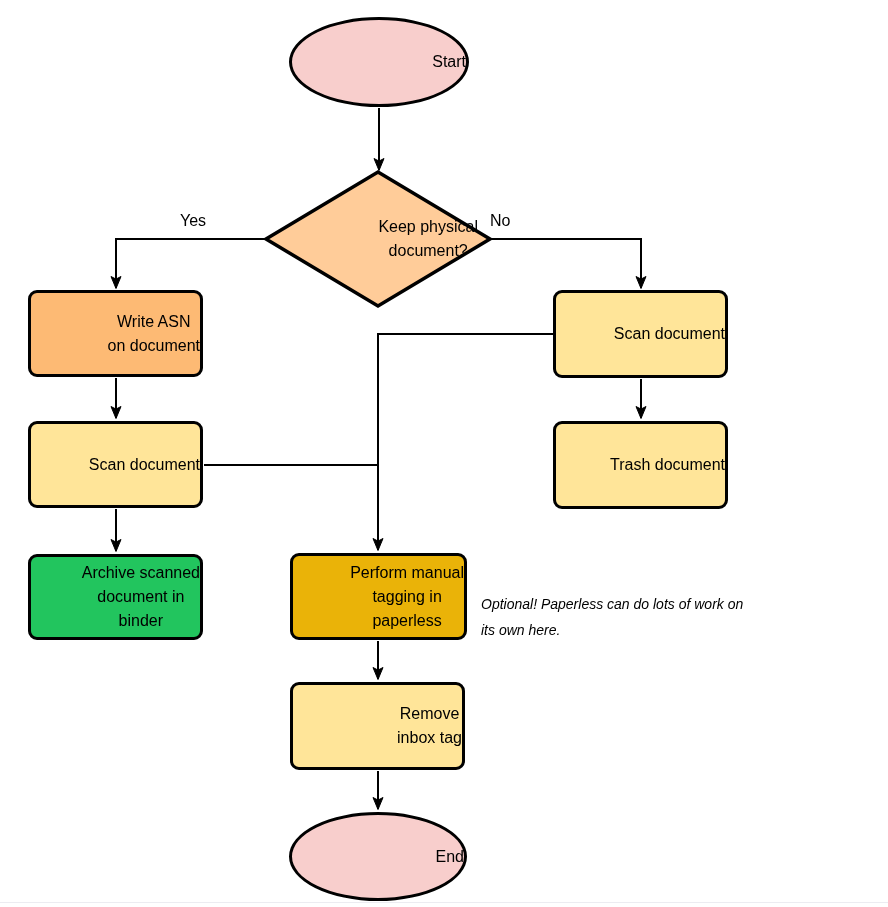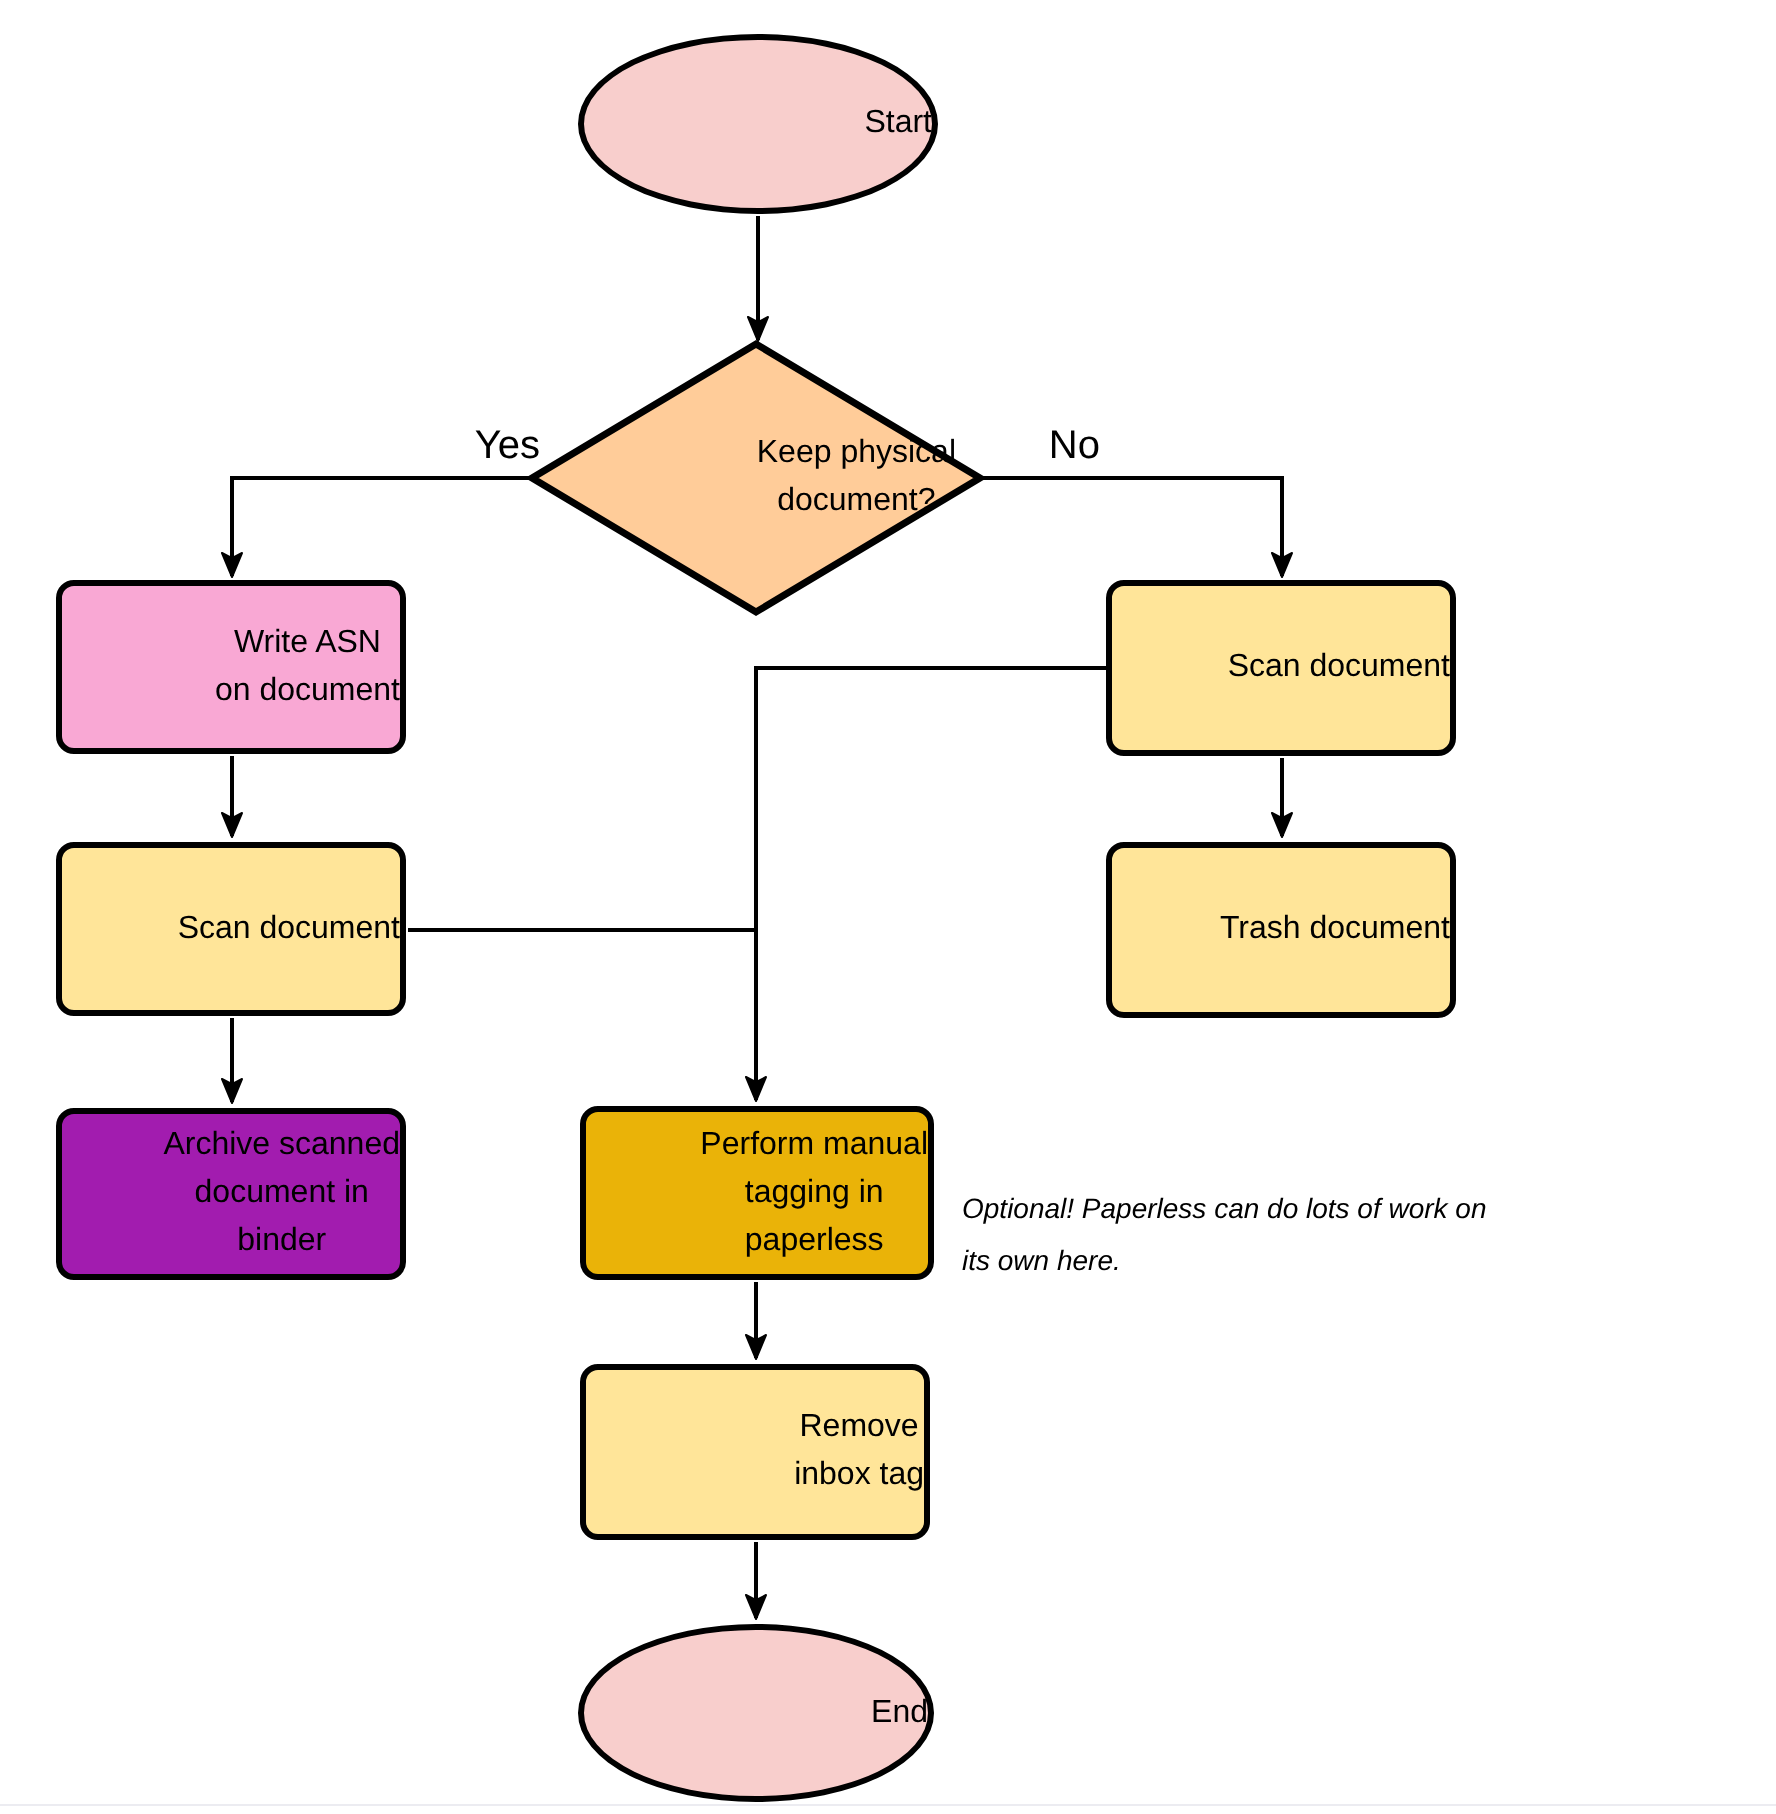--- a/index.html
+++ b/index.html
@@ -5,21 +5,21 @@
   html,body{margin:0;padding:0;background:#fff;}
   #canvas{position:relative;width:888px;height:907px;background:#ffffff;overflow:hidden;
           font-family:"Liberation Sans",sans-serif;color:#000;}
   #edges{position:absolute;left:0;top:0;width:888px;height:907px;}
   .edge{stroke:#000;stroke-width:2;fill:none;}
   .node{position:absolute;display:flex;align-items:center;justify-content:flex-end;
         text-align:center;font-size:16px;line-height:24px;box-sizing:border-box;}
   .node .lbl{white-space:pre-line;}
   .process{border:3px solid #000;border-radius:9px;}
   .terminal{border:3px solid #000;border-radius:50%;}
-  .edge-label{position:absolute;font-size:20px;text-align:right;}
+  .edge-label{position:absolute;font-size:16px;text-align:left;}
   .note{position:absolute;font-size:14px;font-style:italic;line-height:26px;
         white-space:pre-line;}
   .bottom-divider{position:absolute;left:0;top:902px;width:888px;height:1px;
         background:#ececf1;}
 </style>
 </head>
 <body>
 
 <div id="canvas">
 
@@ -47,30 +47,30 @@
   </div>
 
   <div class="node" style="left:278px;top:215px;width:200px;height:48px;">
     <span class="lbl">Keep physical
 document?</span>
   </div>
 
   <div class="edge-label" style="left:180px;top:212px;width:90px;">Yes</div>
   <div class="edge-label" style="left:490px;top:212px;width:60px;">No</div>
 
-  <div class="node process" style="left: 28px; top: 290px; width: 175px; height: 87px; background: #f9a8d4;">
+  <div class="node process" style="left: 28px; top: 290px; width: 175px; height: 87px; background: #fdba74;">
     <span class="lbl">Write ASN
 on document</span>
   </div>
 
   <div class="node process" style="left: 28px; top: 421px; width: 175px; height: 87px; background: rgb(255, 229, 153);">
     <span class="lbl">Scan document</span>
   </div>
 
-  <div class="node process" style="left: 28px; top: 554px; width: 175px; height: 86px; background: #a21caf;">
+  <div class="node process" style="left: 28px; top: 554px; width: 175px; height: 86px; background: #22c55e;">
     <span class="lbl">Archive scanned
 document in
 binder</span>
   </div>
 
   <div class="node process" style="left: 553px; top: 290px; width: 175px; height: 88px; background: rgb(255, 229, 153);">
     <span class="lbl">Scan document</span>
   </div>
 
   <div class="node process" style="left: 553px; top: 421px; width: 175px; height: 88px; background: rgb(255, 229, 153);">

